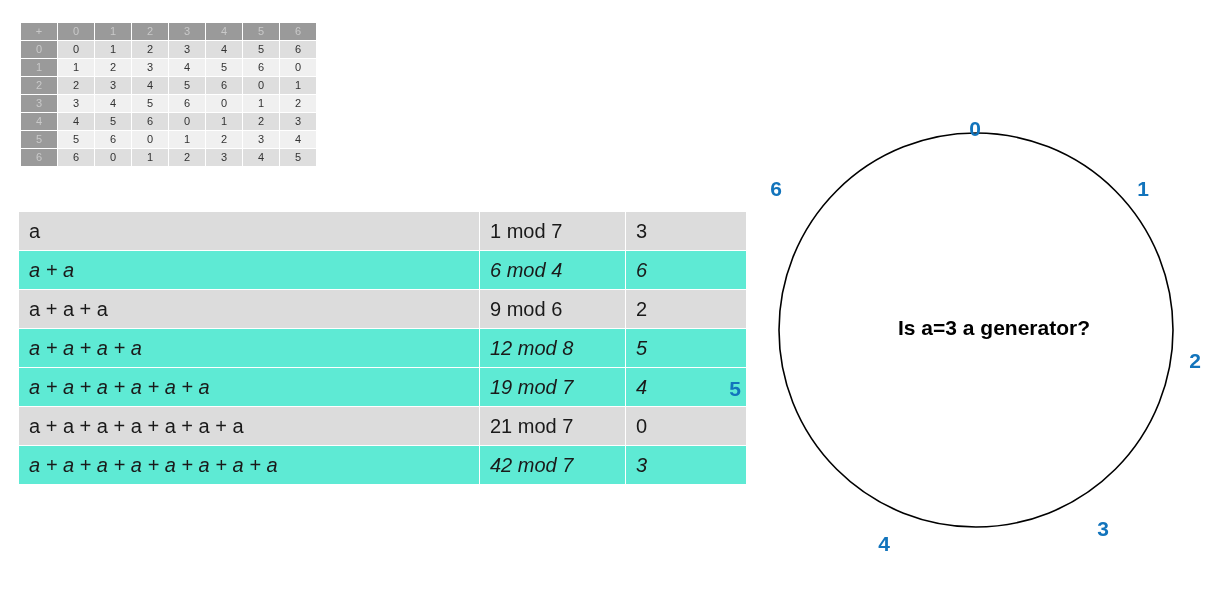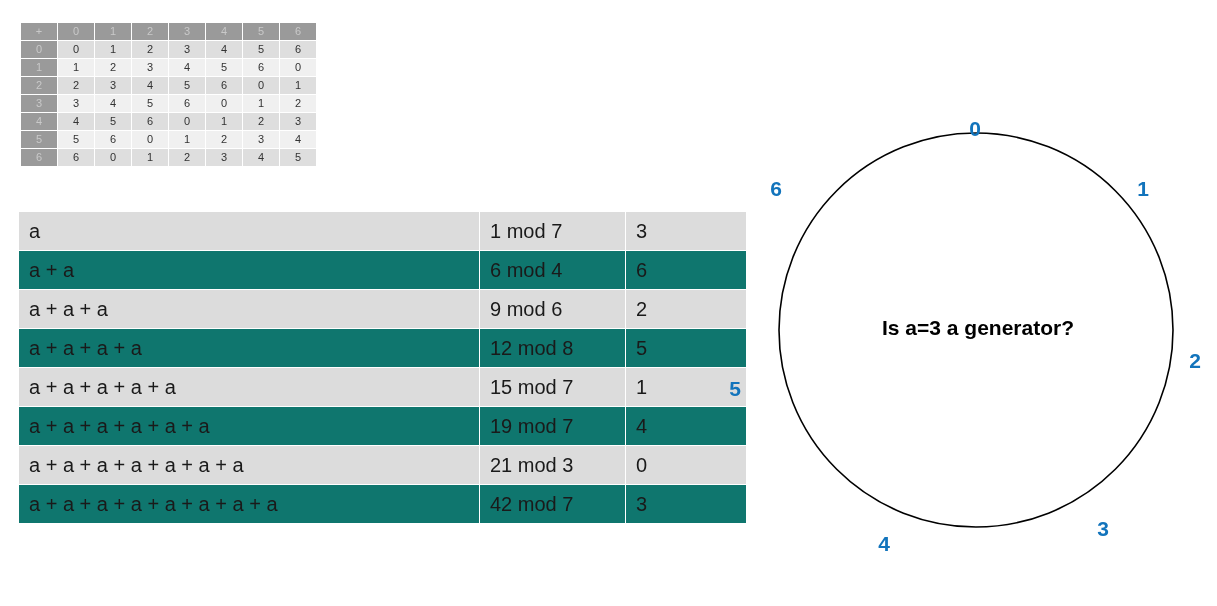--- a/index.html
+++ b/index.html
@@ -58,21 +58,21 @@
     height: 38px;
     padding: 0 10px;
     font-size: 20px;
     color: #1a1a1a;
     border: 1px solid #ffffff;
     vertical-align: middle;
     white-space: nowrap;
     font-family: "Liberation Sans", sans-serif;
   }
   #sum-table tr.row-odd td  { background: #dcdcdc; }
-  #sum-table tr.row-even td { background: #0f766e; }
+  #sum-table tr.row-even td { background: #5eead4; font-style: italic; }
   #sum-table td.col-expr { width: 440px; }
   #sum-table td.col-mod  { width: 125px; }
   #sum-table td.col-val  { width: 100px; }
 
   
   #circle-diagram {
     position: absolute;
     left: 690px;
     top: 95px;
     width: 527px;
@@ -208,33 +208,28 @@
     <tr class="row-odd">
       <td class="col-expr">a + a + a</td>
       <td class="col-mod">9 mod 6</td>
       <td class="col-val">2</td>
     </tr>
     <tr class="row-even">
       <td class="col-expr">a + a + a + a</td>
       <td class="col-mod">12 mod 8</td>
       <td class="col-val">5</td>
     </tr>
-    <tr class="row-odd">
-      <td class="col-expr">a + a + a + a + a</td>
-      <td class="col-mod">15 mod 7</td>
-      <td class="col-val">1</td>
-    </tr>
     <tr class="row-even">
       <td class="col-expr">a + a + a + a + a + a</td>
       <td class="col-mod">19 mod 7</td>
       <td class="col-val">4</td>
     </tr>
     <tr class="row-odd">
       <td class="col-expr">a + a + a + a + a + a + a</td>
-      <td class="col-mod">21 mod 3</td>
+      <td class="col-mod">21 mod 7</td>
       <td class="col-val">0</td>
     </tr>
     <tr class="row-even">
       <td class="col-expr">a + a + a + a + a + a + a + a</td>
       <td class="col-mod">42 mod 7</td>
       <td class="col-val">3</td>
     </tr>
   </tbody>
 </table>
 
@@ -244,14 +239,14 @@
   </svg>
 
   <div class="node-label" style="left:285px; top:33px;">0</div>
   <div class="node-label" style="left:453px; top:93px;">1</div>
   <div class="node-label" style="left:505px; top:265px;">2</div>
   <div class="node-label" style="left:413px; top:433px;">3</div>
   <div class="node-label" style="left:194px; top:448px;">4</div>
   <div class="node-label" style="left:45px;  top:293px;">5</div>
   <div class="node-label" style="left:86px;  top:93px;">6</div>
 
-  <div id="center-question" style="left:288px; top:233px;">Is a=3 a generator?</div>
+  <div id="center-question" style="left:304px; top:233px;">Is a=3 a generator?</div>
 </div>
 
 </body></html>

